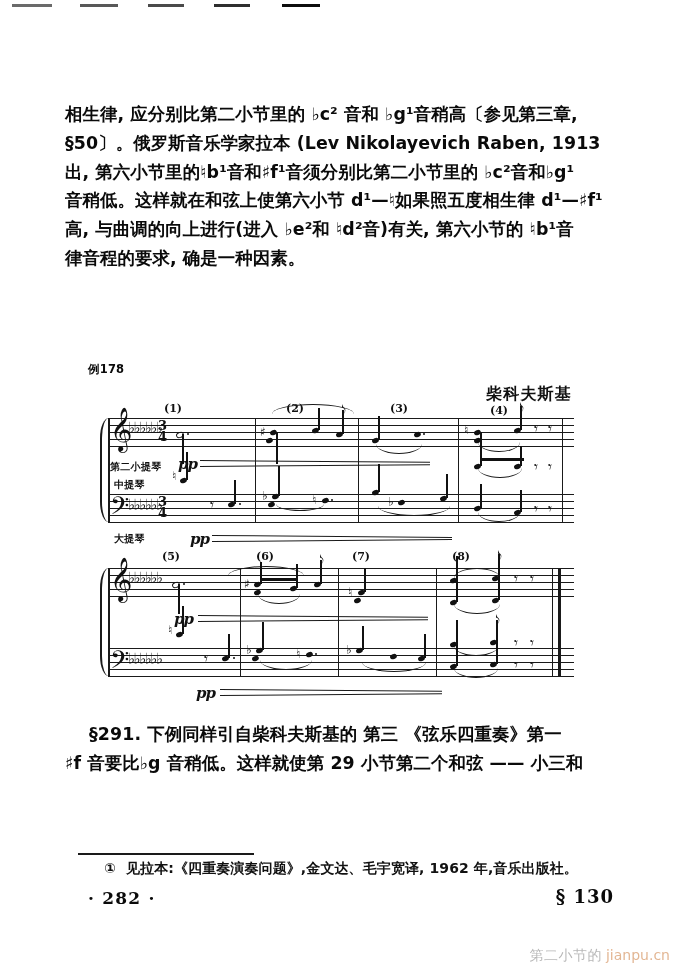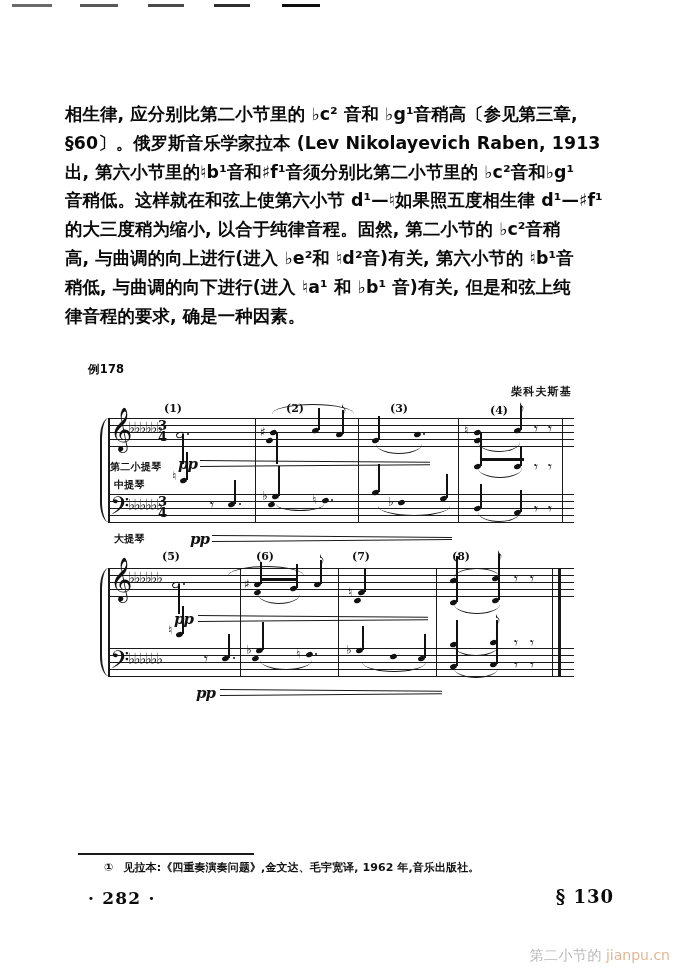--- a/index.html
+++ b/index.html
@@ -73,21 +73,21 @@
     position: absolute;
     left: 100px;
     top: 384px;
     width: 480px;
     height: 318px;
   }
   .score-credit {
     position: absolute;
     right: 8px;
     top: 0px;
-    font-size: 11px;
+    font-size: 16px;
     font-weight: bold;
     color: #111;
     letter-spacing: 1.2px;
   }
   .score-head {
     position: absolute;
     left: 0px;
     top: 0px;
     font-size: 12px;
     font-weight: bold;
@@ -281,21 +281,21 @@
     left: 78px;
     top: 853px;
     width: 176px;
     height: 1.6px;
     background: #1a1a1a;
   }
   .footnote {
     position: absolute;
     left: 104px;
     top: 860px;
-    font-size: 11px;
+    font-size: 14px;
     font-weight: bold;
     color: #111;
     white-space: nowrap;
     letter-spacing: 0.1px;
   }
   .footnote .fn-mark { margin-right: 10px; }
 
   
   .pg-num {
     position: absolute;
@@ -347,26 +347,24 @@
       <div class="bar"></div>
     </div>
   <div class="scan-mark sm5">
       <div class="bar"></div>
     </div>
 </div>
 
 <div class="page-body">
   <div class="para">
     <span class="ln">相生律, 应分别比第二小节里的 ♭c² 音和 ♭g¹音稍高〔参见第三章,</span>
-    <span class="ln">§60〕。俄罗斯音乐学家拉本 (Lev Nikolayevich  Raben, 1913</span>
+    <span class="ln">§50〕。俄罗斯音乐学家拉本 (Lev Nikolayevich  Raben, 1913</span>
     <span class="ln">出, 第六小节里的♮b¹音和♯f¹音须分别比第二小节里的 ♭c²音和♭g¹</span>
     <span class="ln">音稍低。这样就在和弦上使第六小节 d¹—♮如果照五度相生律 d¹—♯f¹</span>
-    <span class="ln">的大三度稍为缩小, 以合于纯律音程。固然, 第二小节的 ♭c²音稍</span>
     <span class="ln">高, 与曲调的向上进行(进入 ♭e²和 ♮d²音)有关, 第六小节的 ♮b¹音</span>
-    <span class="ln">稍低, 与曲调的向下进行(进入 ♮a¹ 和 ♭b¹ 音)有关, 但是和弦上纯</span>
     <span class="ln">律音程的要求, 确是一种因素。</span>
   </div>
 </div>
 
 <div class="ex-label">例178</div>
 
 <div class="score">
 
   <div class="score-credit">柴科夫斯基</div>
 
@@ -611,20 +609,22 @@
     <div class="slur down" style="left:354px; top:124px; width:44px;"></div>
     <div class="nh" style="left:390px; top:118px;"></div>
     <div class="stem" style="left:396px; top:98px; height:22px;"></div>
     <div class="rest8" style="left:414px; top:114px;">𝄾</div>
     <div class="rest8" style="left:430px; top:114px;">𝄾</div>
   </div>
 </div>
 
 <div class="page-body" style="top:720px;">
   <div class="para">
+    <span class="ln" style="padding-left:24px;">§291.  下例同样引自柴科夫斯基的 第三 《弦乐四重奏》第一</span>
+    <span class="ln">♯f 音要比♭g 音稍低。这样就使第 29 小节第二个和弦 —— 小三和</span>
   </div>
 </div>
 
 <div class="footnote-rule"></div>
 <div class="footnote">
   <span class="fn-mark">①</span><span>见拉本:《四重奏演奏问题》,金文达、毛宇宽译, 1962 年,音乐出版社。</span>
 </div>
 
 <div class="pg-num">· 282 ·</div>
 <div class="pg-sec">§ 130</div>

